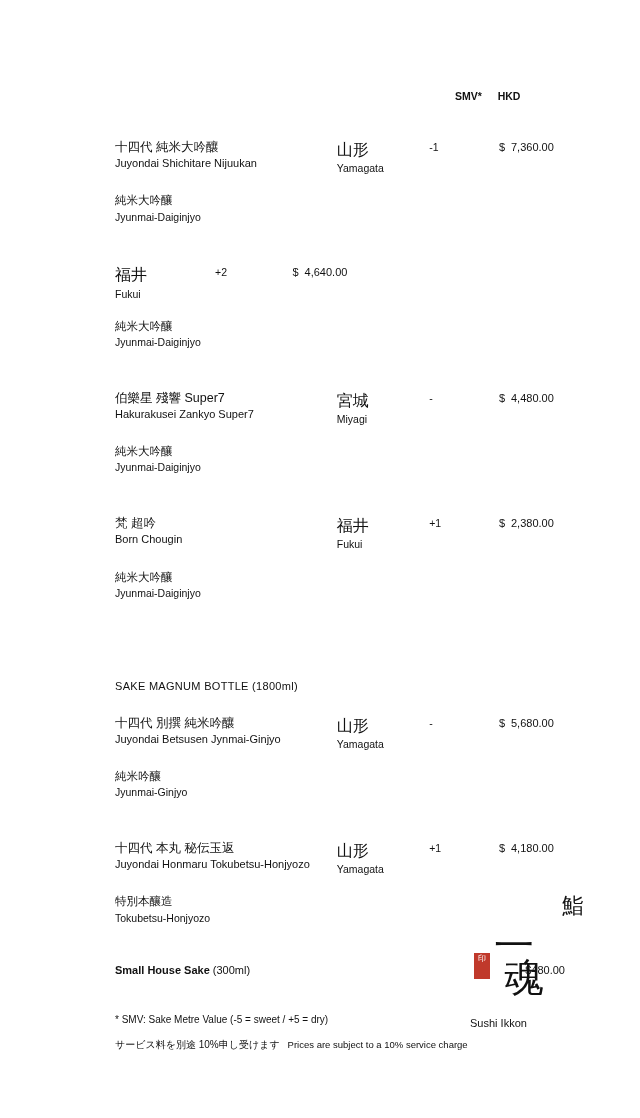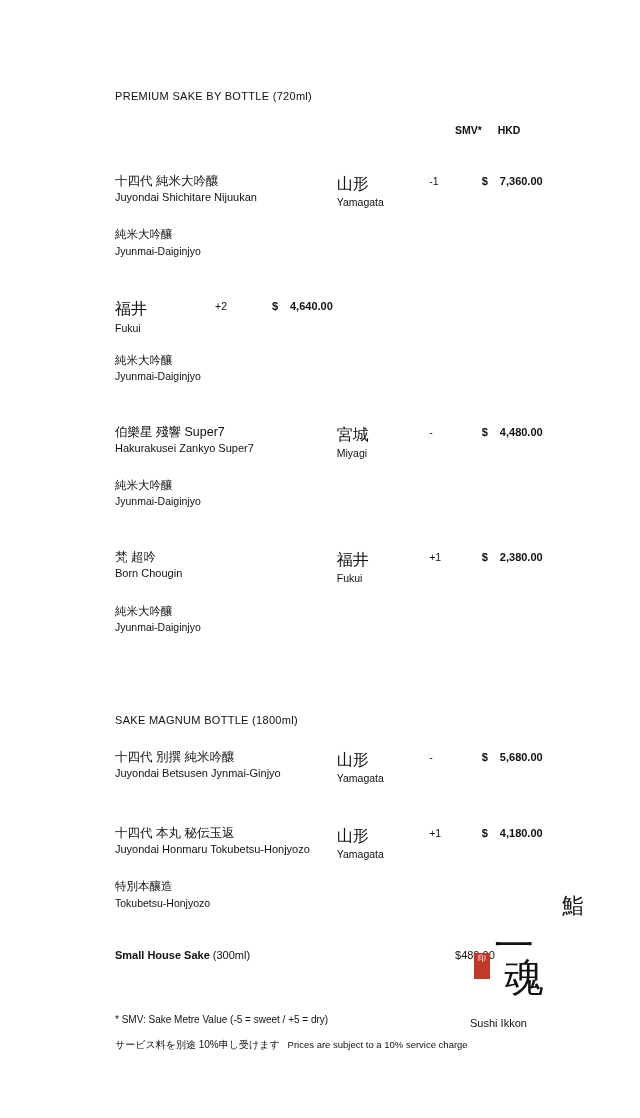--- a/index.html
+++ b/index.html
@@ -36,21 +36,21 @@
   .col-head {
     display: flex;
     font-size: 10.5px;
     color: #111;
     margin-bottom: 36px;
     font-weight: bold;
   }
   .c-name { width: 240px; }
   .c-region { width: 100px; }
   .c-smv { width: 57px; }
-  .c-price { width: 90px; text-align: left; font-weight: bold; }
+  .c-price { width: 90px; text-align: center; }
   .head-smv { width: 57px; margin-left: 340px; }
   .head-hkd { width: 90px; }
 
   .item {
     margin-bottom: 38px;
   }
   .item-row {
     display: flex;
     align-items: flex-start;
   }
@@ -98,20 +98,21 @@
     font-size: 10.5px;
     line-height: 1.5;
     color: #111;
   }
   .section-gap { height: 40px; }
 
   .house-row {
     display: flex;
     align-items: flex-start;
     margin-top: 10px;
+    justify-content: space-between;
   }
   .house-name {
     width: 340px;
     font-size: 11px;
     color: #111;
   }
   .house-name b { font-weight: bold; }
   .house-price {
     font-size: 11px;
     color: #111;
@@ -198,21 +199,20 @@
     color: #111;
   }
 </style>
 </head>
 <body>
 
 <div class="page">
 
   <div class="content">
 
-    <div class="section-title">PREMIUM SAKE BY BOTTLE (720ml)</div>
 
     <div class="col-head">
       <div class="head-smv">SMV*</div>
       <div class="head-hkd">HKD</div>
     </div>
 
     <div class="item">
       <div class="item-row">
         <div class="c-name">
           <div class="jp">十四代 純米大吟釀</div>
@@ -293,20 +293,24 @@
         <div class="c-name">
           <div class="jp">十四代 別撰 純米吟釀</div>
           <div class="rom">Juyondai Betsusen Jynmai-Ginjyo</div>
         </div>
         <div class="c-region">
           <div class="region-jp">山形</div>
           <div class="region-rom">Yamagata</div>
         </div>
         <div class="c-smv smv">-</div>
         <div class="c-price price"><span class="cur">$</span><span>5,680.00</span></div>
+      </div>
+      <div class="style-block">
+        <div class="style-jp">純米吟釀</div>
+        <div class="style-rom">Jyunmai-Ginjyo</div>
       </div>
     </div>
 
     <div class="item">
       <div class="item-row">
         <div class="c-name">
           <div class="jp">十四代 本丸 秘伝玉返</div>
           <div class="rom">Juyondai Honmaru Tokubetsu-Honjyozo</div>
         </div>
         <div class="c-region">

